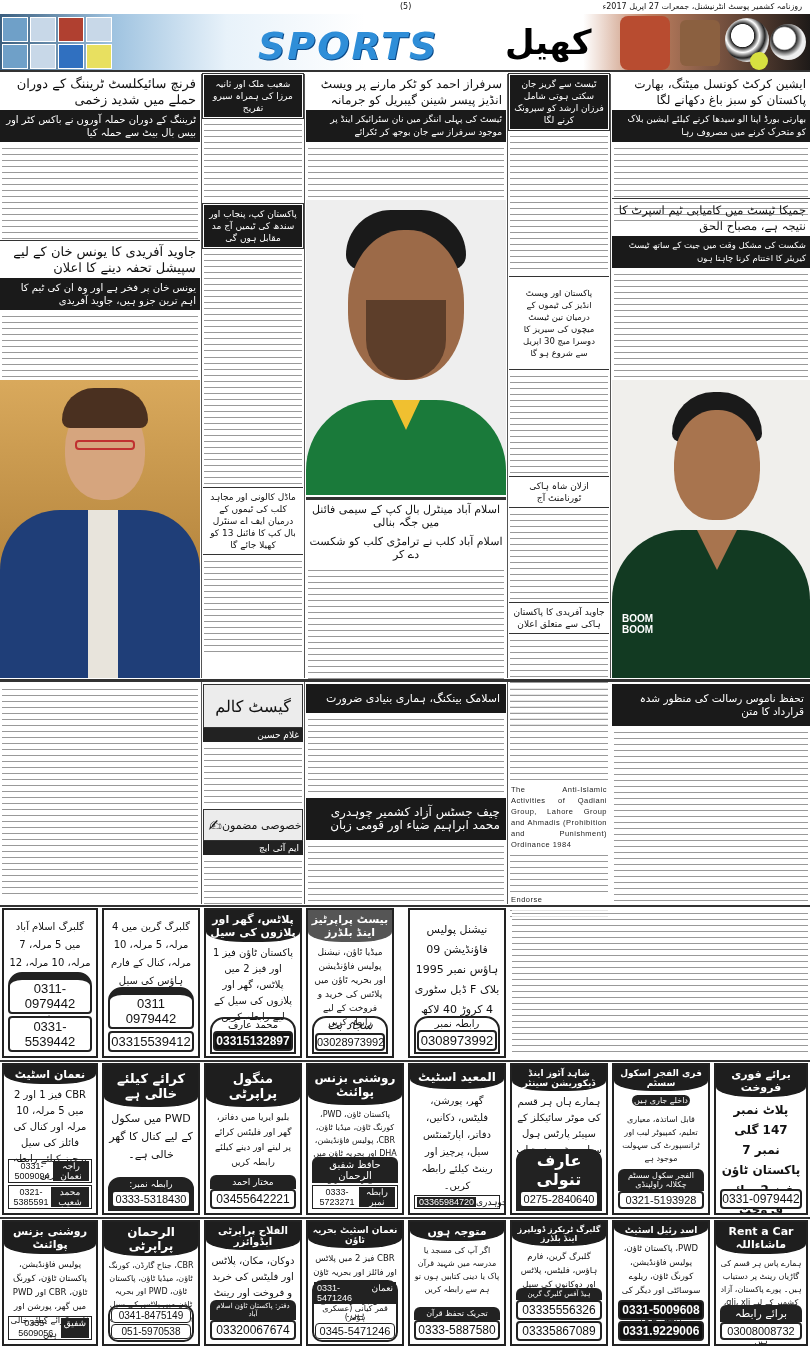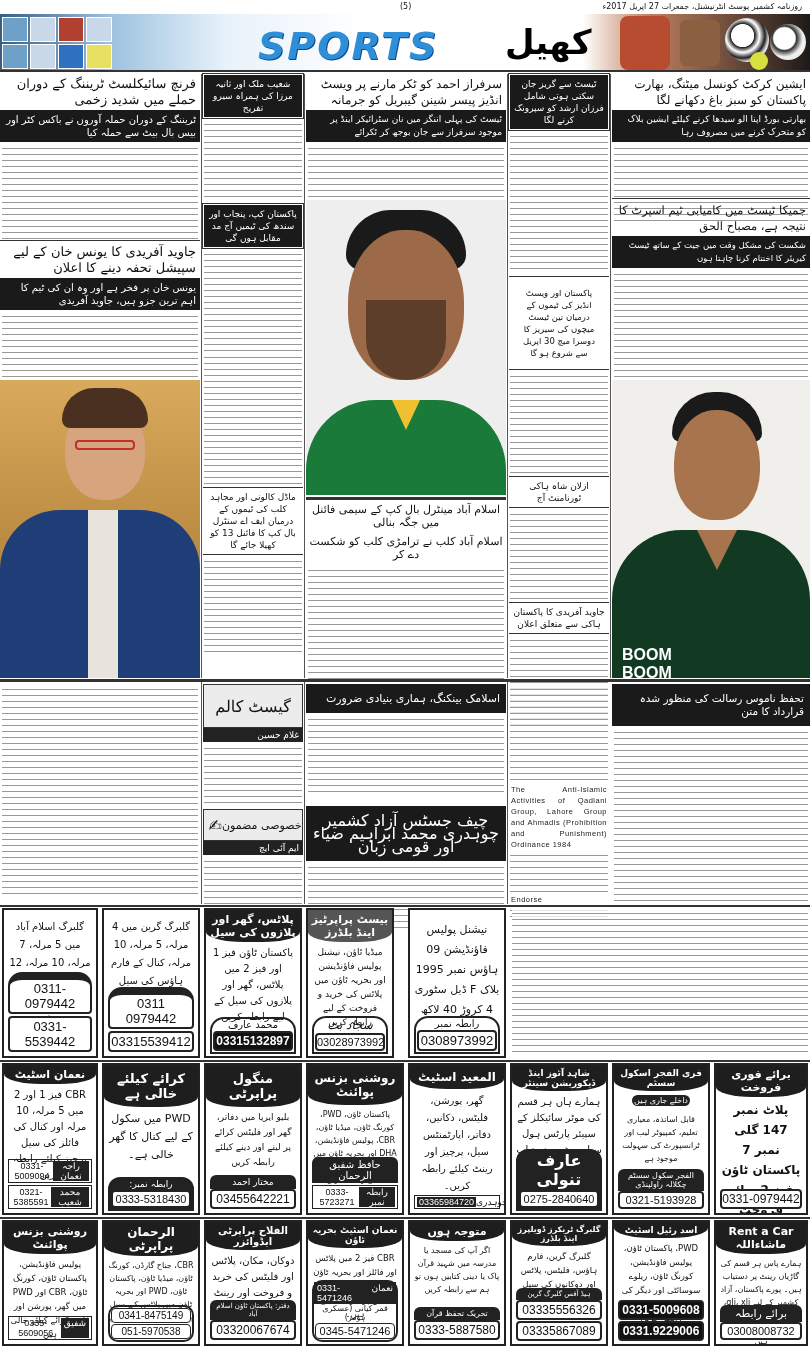--- a/index.html
+++ b/index.html
@@ -145,21 +145,21 @@
 <div class="abs" style="top:200px;left:612px;width:198px;">
   <div class="headline urdu" style="font-size:11.5px;">جمیکا ٹیسٹ میں کامیابی ٹیم اسپرٹ کا نتیجہ ہے، مصباح الحق</div>
   <div class="blackbar urdu" style="font-size:8.5px;">شکست کی مشکل وقت میں جیت کے ساتھ ٹیسٹ کیریئر کا اختتام کرنا چاہتا ہوں</div>
   <div class="lines" style="height:140px;margin:3px 2px;"></div>
 </div>
 <div class="abs photo" style="top:380px;left:612px;width:198px;height:298px;background:#f0efec;">
   <div style="position:absolute;left:60px;top:12px;width:90px;height:50px;background:#1a1a1a;border-radius:50px 50px 10px 10px;"></div>
   <div class="face" style="left:62px;top:30px;width:86px;height:110px;background:#a8744e;"></div>
   <div style="position:absolute;left:0;top:150px;width:198px;height:150px;background:#123a22;border-radius:70px 70px 0 0;"></div>
   <div style="position:absolute;left:85px;top:150px;width:40px;height:40px;background:#a8744e;clip-path:polygon(0 0,100% 0,50% 100%);"></div>
-  <div style="position:absolute;left:10px;top:266px;font-family:'Liberation Sans',sans-serif;font-weight:bold;color:#fff;font-size:16px;">BOOM<br>BOOM</div>
+  <div style="position:absolute;left:10px;top:233px;font-family:'Liberation Sans',sans-serif;font-weight:bold;color:#fff;font-size:10px;">BOOM<br>BOOM</div>
 </div>
 
 <div class="abs hrule" style="top:679px;left:0;width:810px;height:3px;"></div>
 
 <div class="abs" style="top:684px;left:0;width:200px;">
   <div class="lines" style="height:210px;margin:2px;"></div>
 </div>
 <div class="vrule" style="top:682px;left:201px;height:222px;"></div>
 <div class="abs" style="top:684px;left:203px;width:100px;">
   <div style="background:#ececec;border:1px solid #333;height:44px;display:flex;align-items:center;justify-content:center;font-size:16px;font-family:'DejaVu Serif',serif;">گیسٹ کالم</div>
@@ -169,21 +169,21 @@
     <span>خصوصی مضمون</span>
     <span style="font-size:16px;margin-left:4px;">✍</span>
   </div>
   <div style="background:#222;color:#fff;font-size:9px;text-align:right;padding:2px 4px;direction:rtl;">ایم آئی ایچ</div>
   <div class="lines" style="height:52px;margin:3px 1px;"></div>
 </div>
 <div class="vrule" style="top:682px;left:304px;height:222px;"></div>
 <div class="abs" style="top:684px;left:306px;width:200px;">
   <div class="blackbar urdu" style="font-size:11px;padding:8px 6px;">اسلامک بینکنگ، ہماری بنیادی ضرورت</div>
   <div class="lines" style="height:78px;margin:3px 2px;"></div>
-  <div class="blackbar urdu" style="font-size:16px;padding:8px 6px;margin-top:12px;text-align:center;">چیف جسٹس آزاد کشمیر چوہدری محمد ابراہیم ضیاء اور قومی زبان</div>
+  <div class="blackbar urdu" style="font-size:12px;padding:8px 6px;margin-top:4px;">چیف جسٹس آزاد کشمیر چوہدری محمد ابراہیم ضیاء اور قومی زبان</div>
   <div class="lines" style="height:64px;margin:3px 2px;"></div>
 </div>
 <div class="vrule" style="top:682px;left:507px;height:222px;"></div>
 <div class="abs" style="top:684px;left:509px;width:100px;">
   <div class="lines" style="height:96px;margin:2px 1px;"></div>
   <div class="eng" style="padding:0 2px;">The Anti-Islamic Activities of Qadiani Group, Lahore Group and Ahmadis (Prohibition and Punishment) Ordinance 1984</div>
   <div class="lines" style="height:40px;margin:2px 1px;"></div>
   <div class="eng" style="padding:0 2px;">Endorse</div>
   <div class="lines" style="height:14px;margin:2px 1px;"></div>
 </div>

